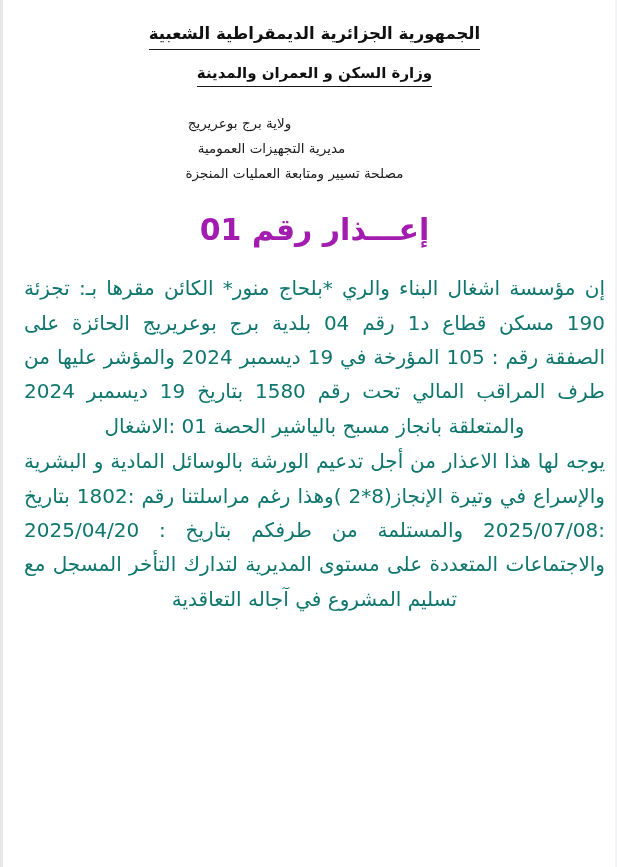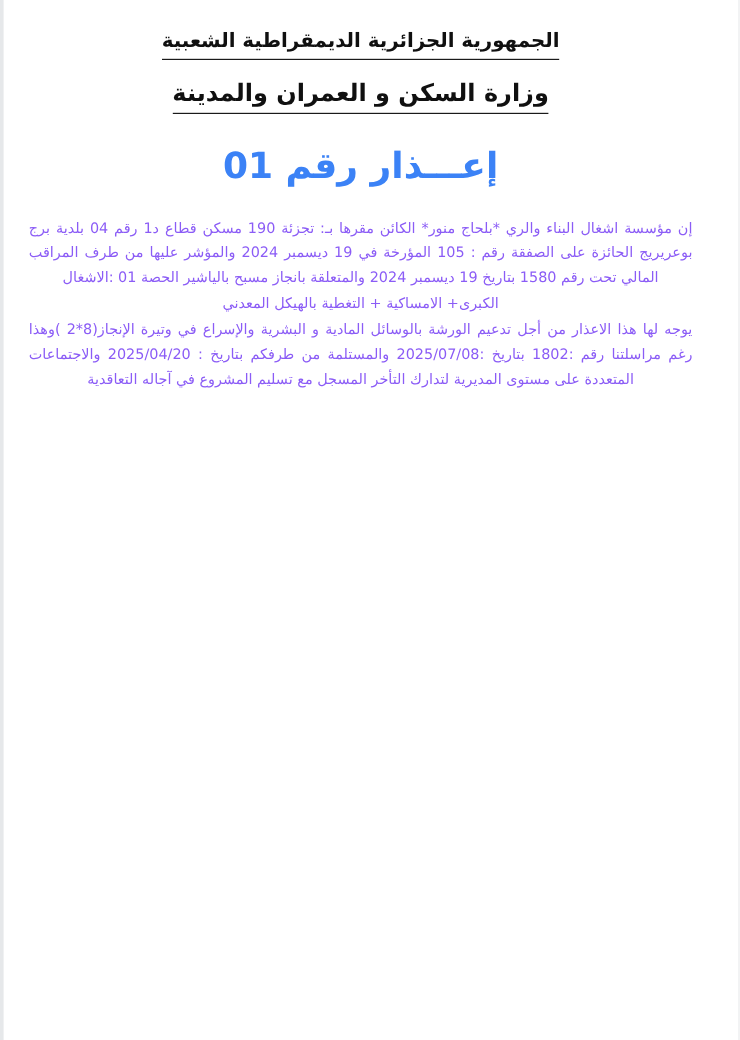--- a/index.html
+++ b/index.html
@@ -26,42 +26,43 @@
     position: absolute;
     top: 0; right: 0;
     width: 2px; height: 100%;
     background: #f2f3f4;
   }
   .sheet {
     position: relative;
     width: 617px;
     height: 867px;
     box-sizing: border-box;
-    padding: 22px 40px 0 24px;
+    padding: 22px 12px 0 24px;
   }
 
   
   .header-block {
     text-align: center;
   }
   .header-line {
     display: inline-block;
     font-weight: 700;
     font-size: 16.5px;
     letter-spacing: 0.2px;
     line-height: 1.5;
     border-bottom: 1.4px solid #1a1a1a;
     padding-bottom: 2px;
   }
   .header-line.republic {
     font-size: 16.5px;
     margin-bottom: 12px;
   }
   .header-line.ministry {
-    font-size: 20px;
+    font-size: 15px;
+    margin-bottom: 16px;
   }
 
   
   .authority-block {
     text-align: center;
     margin-top: 8px;
     line-height: 1.85;
   }
   .authority-line {
     font-size: 13.5px;
@@ -73,28 +74,28 @@
   .authority-line.service  { padding-right: 40px; }
 
   
   .doc-title {
     text-align: center;
     font-size: 30px;
     font-weight: 700;
     letter-spacing: 0.5px;
     margin-top: 26px;
     margin-bottom: 24px;
-    color: #3b82f6;
+    color: #a21caf;
   }
 
   
   .body-block {
-    font-size: 12px;
+    font-size: 20px;
     line-height: 1.72;
-    color: #8b5cf6;
+    color: #0f766e;
   }
   .body-par {
     text-align: justify;
     text-align-last: center;
     margin: 0;
   }
   .body-par.centered {
     text-align: center;
     text-align-last: center;
   }
@@ -109,22 +110,26 @@
 <div class="page-edge-right"></div>
 
 <div class="sheet">
 
   <div class="header-block">
     <div class="header-line republic">الجمهورية الجزائرية الديمقراطية الشعبية</div>
     <br>
     <div class="header-line ministry">وزارة السكن و العمران والمدينة</div>
   </div>
 
+  <div class="authority-block">
+    <div class="authority-line wilaya">ولاية برج بوعريريج</div>
+    <div class="authority-line direction">مديرية التجهيزات العمومية</div>
+    <div class="authority-line service">مصلحة تسيير ومتابعة العمليات المنجزة</div>
+  </div>
 
   <div class="doc-title">إعـــذار رقم 01</div>
 
   <div class="body-block">
     <p class="body-par">إن مؤسسة  اشغال البناء والري *بلحاج منور* الكائن مقرها بـ: تجزئة 190 مسكن قطاع د1 رقم 04  بلدية برج بوعريريج الحائزة على الصفقة رقم : 105 المؤرخة في 19 ديسمبر 2024 والمؤشر عليها من طرف المراقب المالي تحت رقم 1580 بتاريخ 19 ديسمبر 2024 والمتعلقة بانجاز مسبح بالياشير الحصة 01 :الاشغال</p>
-    <p class="body-par centered">الكبرى+ الامساكية + التغطية بالهيكل المعدني</p>
     <p class="body-par">يوجه لها هذا الاعذار من أجل تدعيم الورشة بالوسائل المادية و البشرية والإسراع في وتيرة الإنجاز(8*2 )وهذا رغم مراسلتنا رقم :1802 بتاريخ :2025/07/08 والمستلمة من طرفكم بتاريخ : 2025/04/20 والاجتماعات المتعددة على مستوى المديرية لتدارك التأخر المسجل مع تسليم المشروع في آجاله التعاقدية</p>
   </div>
 
 </div>
 
 </body></html>

